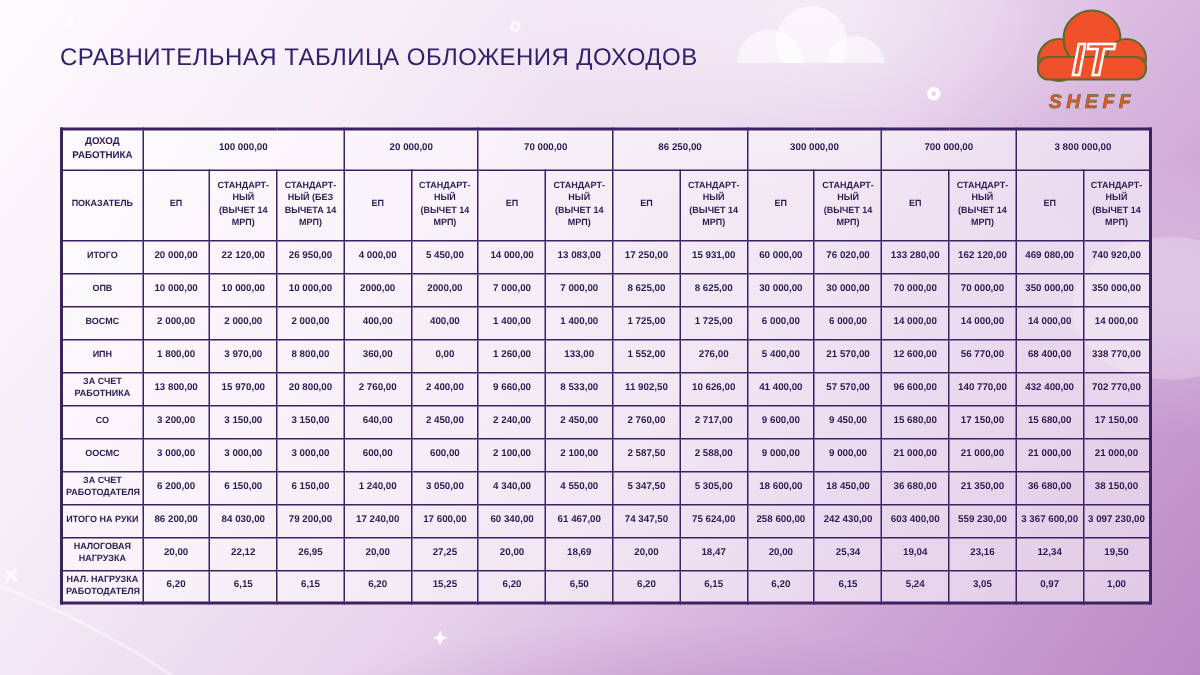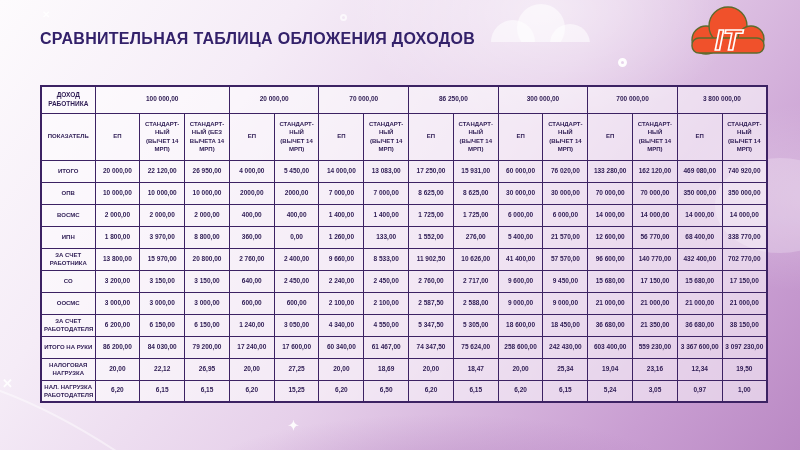--- a/index.html
+++ b/index.html
@@ -10,21 +10,21 @@
     position:relative; width:800px; height:450px; overflow:hidden;
     background:
       radial-gradient(ellipse 300px 180px at 68% 2%, rgba(255,255,255,.5), transparent 65%),
       radial-gradient(ellipse 260px 160px at 103% 44%, rgba(255,255,255,.28), transparent 60%),
       radial-gradient(ellipse 420px 120px at 55% 108%, rgba(158,100,172,.35), transparent 60%),
       linear-gradient(128deg, #fdfbfd 0%, #f5ecf7 26%, #e6d0ea 54%, #c99ed2 84%, #ba89c4 100%);
   }
 
   .slide-title {
     position:absolute; left:40px; top:30px;
-    font-size:16px; font-weight:bold; color:#33216a; letter-spacing:.3px;
+    font-size:16px; font-weight:normal; color:#33216a; letter-spacing:.3px;
   }
 
   
   #cmp-table {
     position:absolute; left:40px; top:85px; width:728px;
     border-collapse:collapse; table-layout:fixed;
   }
   #cmp-table th, #cmp-table td {
     border:1px solid #3c2263;
     background:rgba(255,255,255,.52);
@@ -82,20 +82,21 @@
   <div class="logo">
     <svg width="84" height="54" viewBox="0 0 84 54">
       <g fill="#f0512b" stroke="#5c6b2d" stroke-width="1.4">
         <circle cx="20" cy="35" r="14"></circle>
         <circle cx="42" cy="21" r="19"></circle>
         <circle cx="65" cy="34" r="13"></circle>
         <rect x="6" y="33" width="72" height="15" rx="7"></rect>
       </g>
       <text x="42" y="45" text-anchor="middle" font-family="Liberation Sans, sans-serif" font-size="30" font-weight="bold" fill="#f0512b" stroke="#ffffff" stroke-width="1.6">IT</text>
     </svg>
+    <div class="logo-sub">SHEFF</div>
   </div>
 
   <div class="slide-title">СРАВНИТЕЛЬНАЯ ТАБЛИЦА ОБЛОЖЕНИЯ ДОХОДОВ</div>
 
   <table id="cmp-table">
       <colgroup>
         <col style="width:54px">
         <col>
         <col>
         <col>

